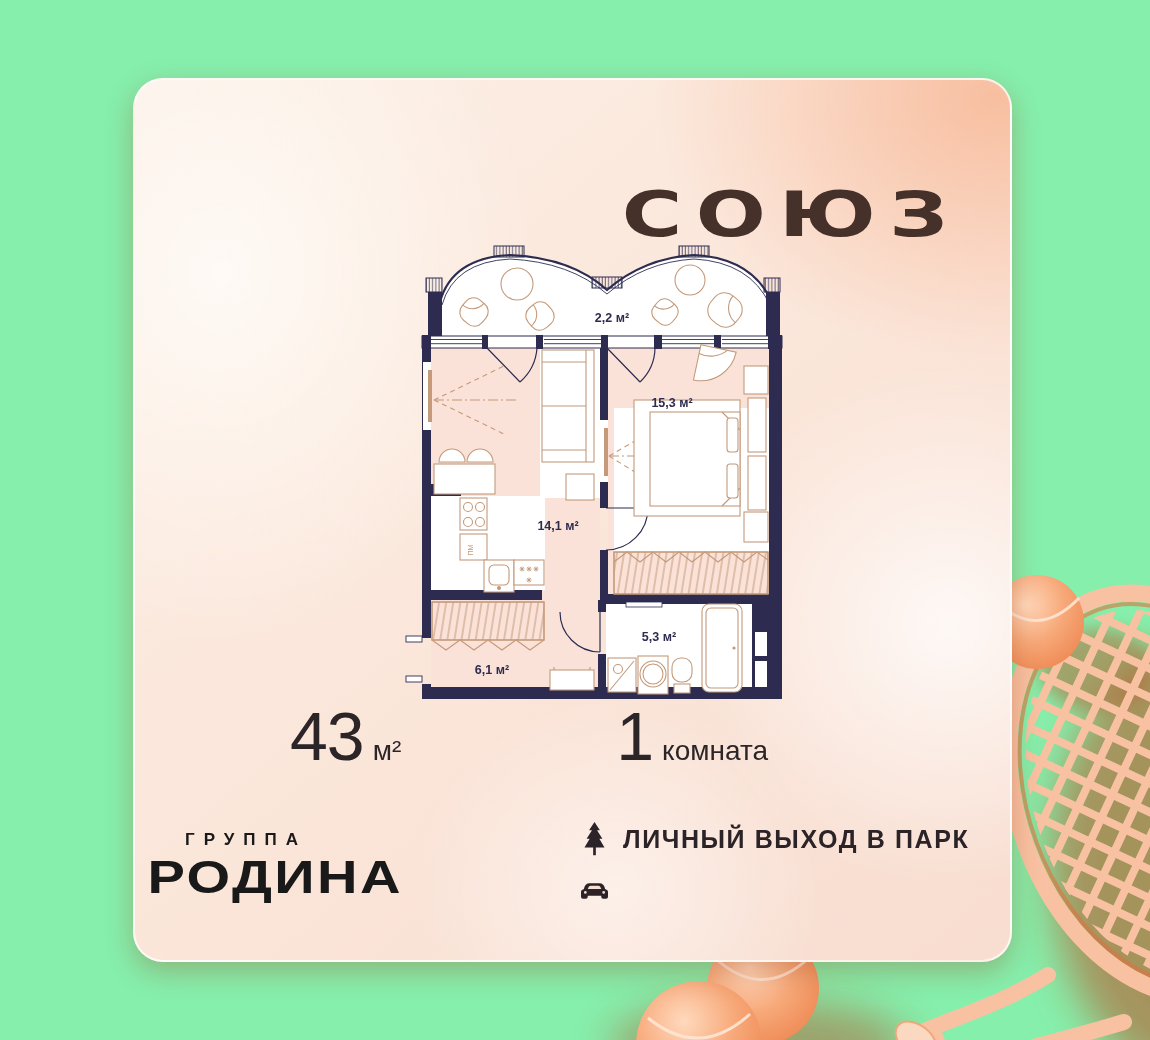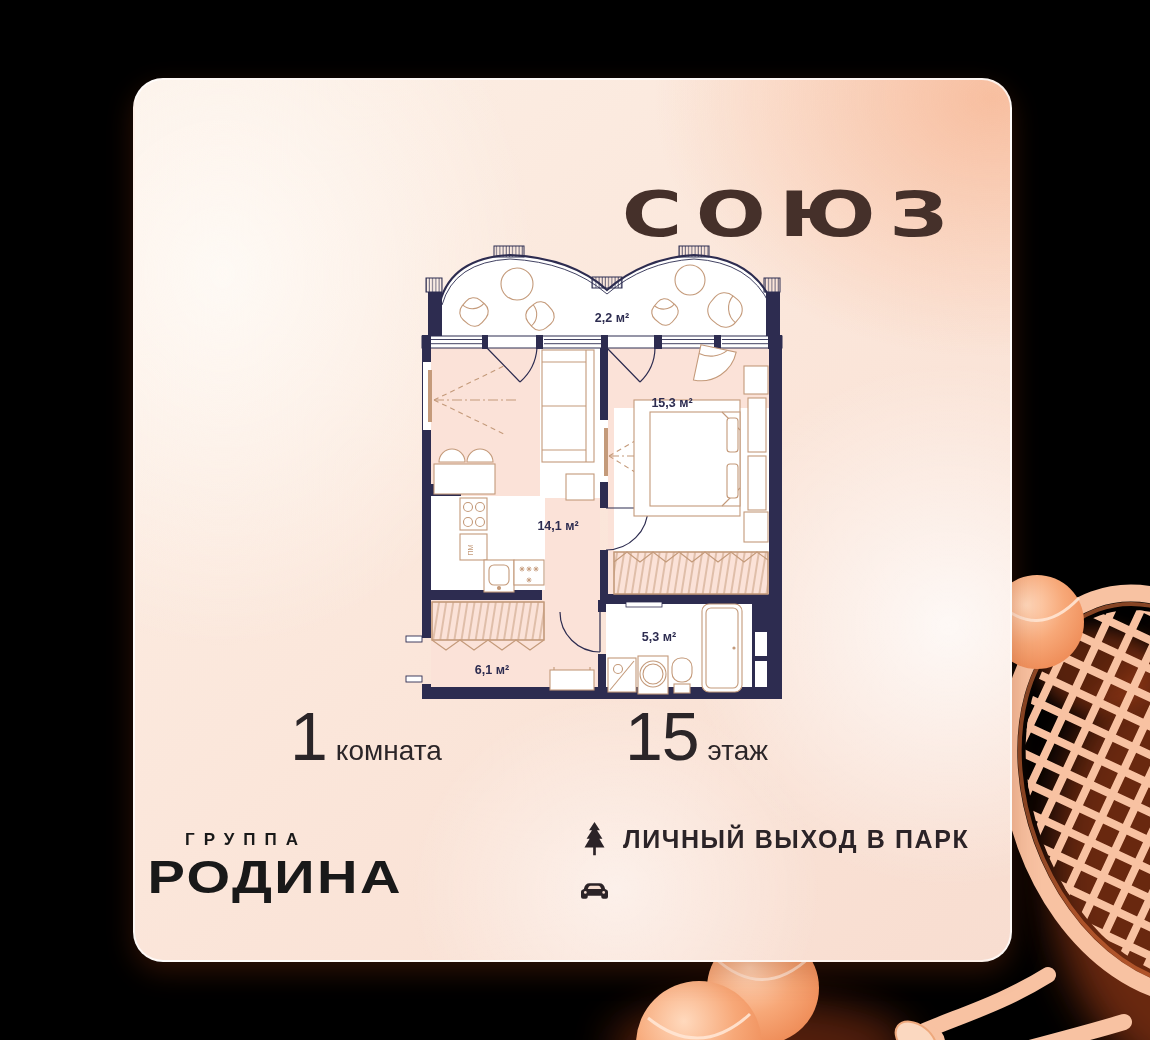--- a/index.html
+++ b/index.html
@@ -1,17 +1,17 @@
 <!DOCTYPE html>
 <html><head>
 <meta charset="utf-8">
 <style>
   html,body{margin:0;padding:0;background:#ec6b38;}
   .stage{position:relative;width:1150px;height:1040px;overflow:hidden;
-         background:#000000;font-family:"Liberation Sans",sans-serif;}
+         background:#86efac;font-family:"Liberation Sans",sans-serif;}
   .decor{position:absolute;left:0;top:0;width:1150px;height:1040px;}
   .card{position:absolute;left:133px;top:78px;width:879px;height:884px;
         border-radius:30px;border:2px solid rgba(255,255,255,.75);
         box-sizing:border-box;
         background:
           radial-gradient(420px 420px at 93% 62%, rgba(255,255,255,.78), rgba(255,255,255,0) 62%),
           radial-gradient(520px 400px at 98% 2%, rgba(245,158,112,.55), rgba(245,158,112,0) 65%),
           radial-gradient(520px 620px at 10% 22%, rgba(255,252,248,.85), rgba(255,252,248,0) 60%),
           radial-gradient(340px 320px at 55% 92%, rgba(255,255,255,.5), rgba(255,255,255,0) 60%),
           linear-gradient(140deg,#fcefe5 0%,#fbe6da 50%,#f8ddd0 100%);
@@ -287,26 +287,26 @@
         <text x="136" y="280">14,1 м²</text>
         <text x="250" y="157">15,3 м²</text>
         <text x="237" y="391">5,3 м²</text>
         <text x="70" y="424">6,1 м²</text>
         <text x="51" y="300" transform="rotate(-90 51 300)" font-size="7" font-weight="normal" fill="#c49a7a">ПМ</text>
       </g>
     </svg>
 
     <div class="stats">
       <div class="stat">
+        <span class="num">43</span>
+        <span class="unit">м²</span>
+      </div>
+      <div class="stat">
         <span class="num">1</span>
         <span class="unit">комната</span>
-      </div>
-      <div class="stat">
-        <span class="num">15</span>
-        <span class="unit">этаж</span>
       </div>
     </div>
 
     <div class="brand-logo">
       <div class="brand-top">ГРУППА</div>
       <div class="brand-bottom">РОДИНА</div>
     </div>
 
     <div class="features">
       <div class="feature">

